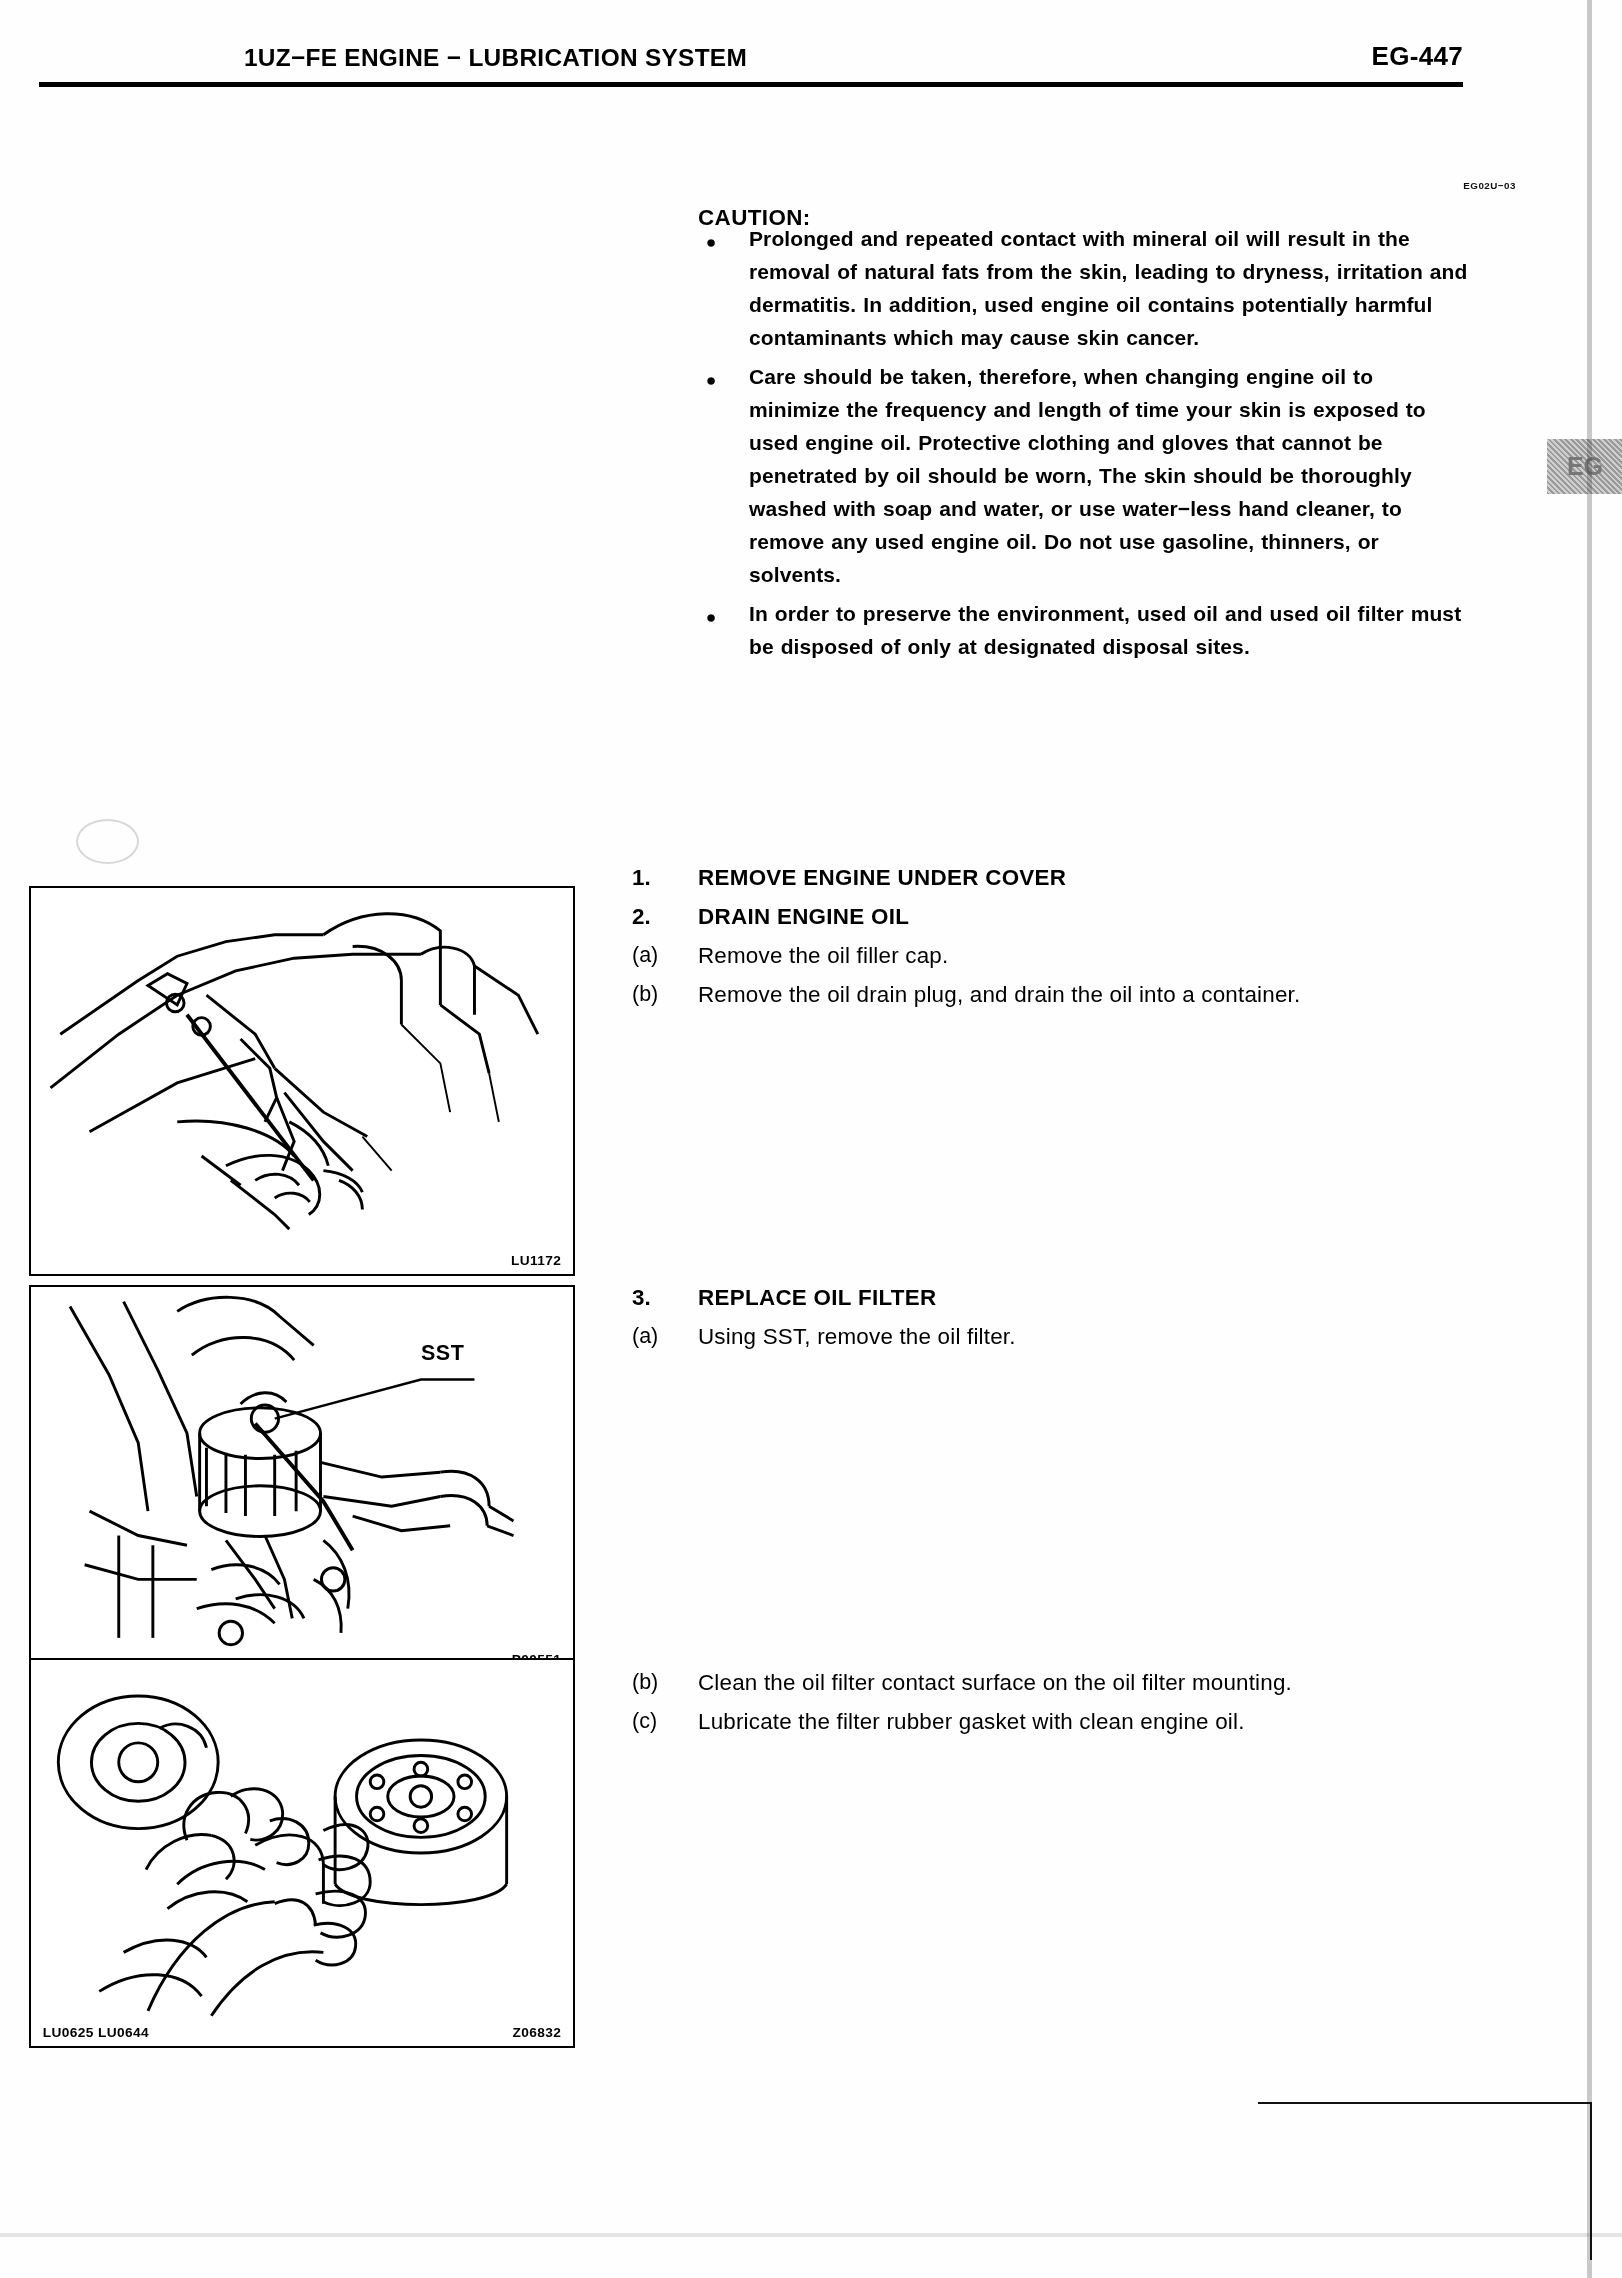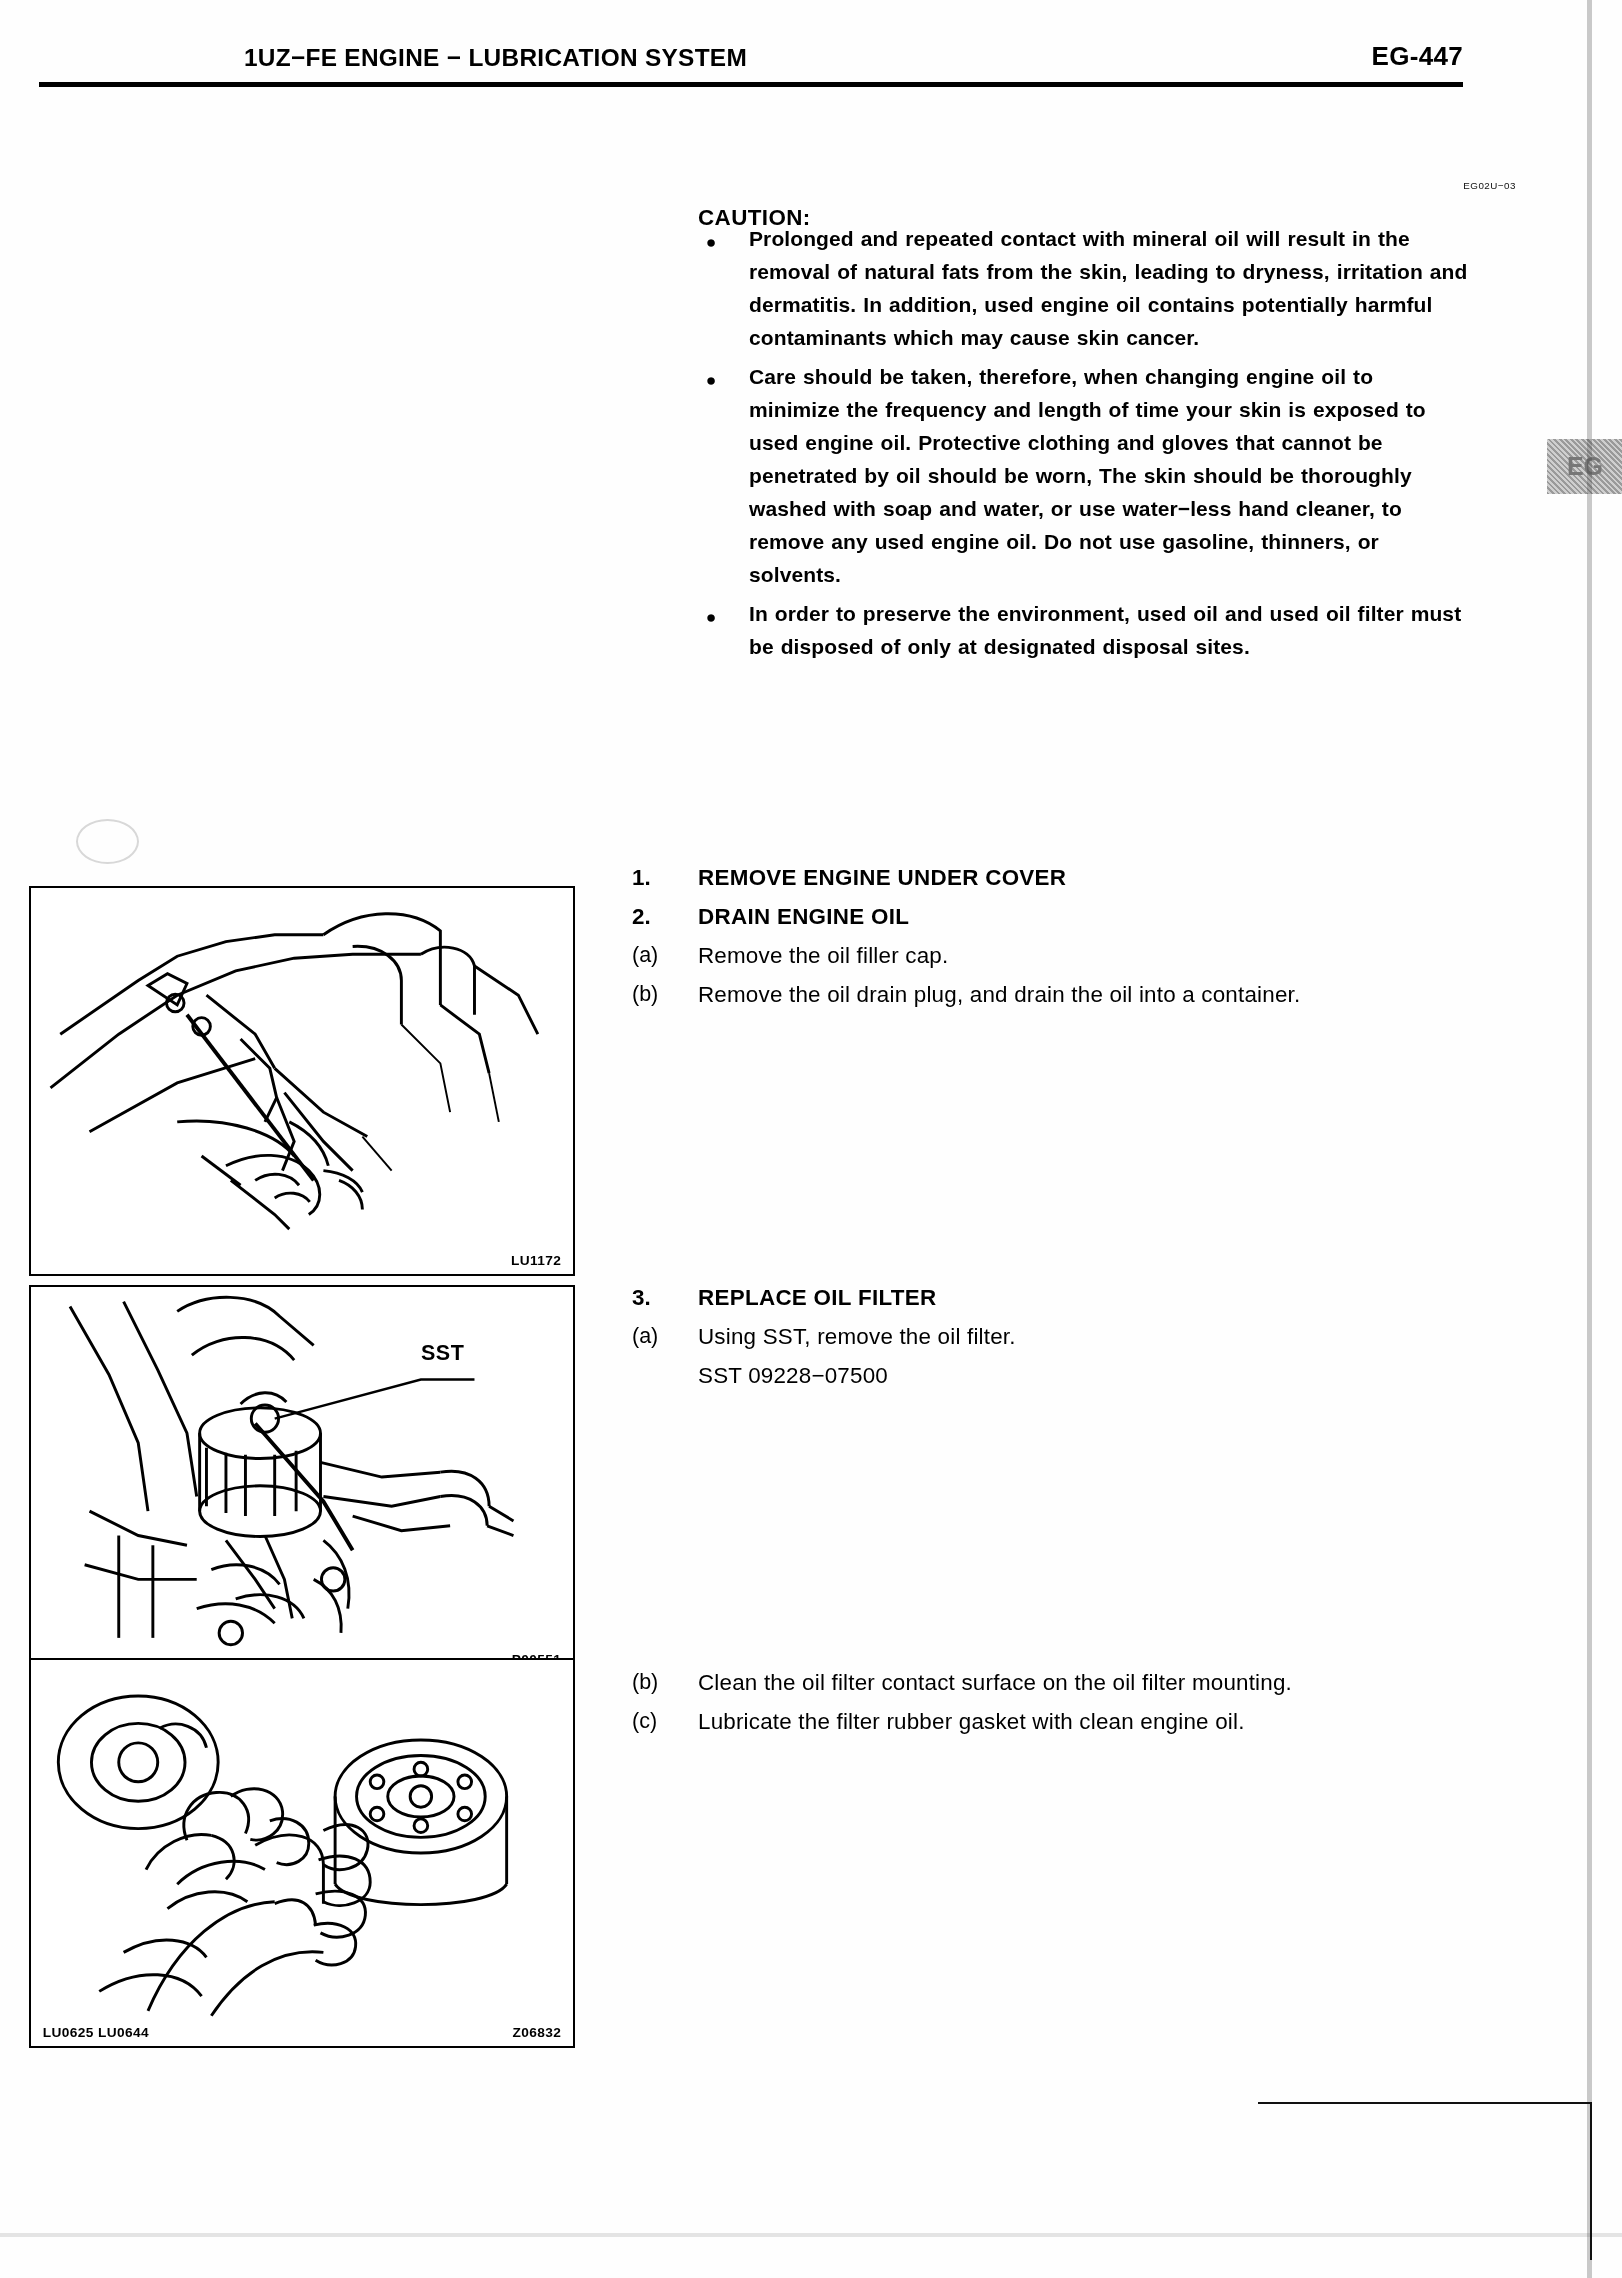--- a/index.html
+++ b/index.html
@@ -60,21 +60,21 @@
     font-weight: bold;
     letter-spacing: 0.6px;
   }
 
   
   .section-code {
     position: absolute;
     right: 107px;
     top: 180px;
     font-size: 9.8px;
-    font-weight: normal;
+    font-weight: bold;
     letter-spacing: 0.5px;
     color: #111;
     text-align: right;
   }
 
   
   .eg-tab {
     position: absolute;
     right: 0px;
     top: 439px;
@@ -278,24 +278,20 @@
   </div>
 
   <div class="steps2">
     <div class="step-row">
       <div class="step-num">3.</div>
       <div class="step-text">REPLACE OIL FILTER</div>
     </div>
     <div class="step-row">
       <div class="step-num letter">(a)</div>
       <div class="step-text normal">Using SST, remove the oil filter.</div>
-    </div>
-    <div class="step-row">
-      <div class="step-num letter"></div>
-      <div class="step-text normal">SST 09228−07500</div>
     </div>
   </div>
 
   <div class="steps3">
     <div class="step-row">
       <div class="step-num letter">(b)</div>
       <div class="step-text normal">Clean the oil filter contact surface on the oil filter mounting.</div>
     </div>
     <div class="step-row">
       <div class="step-num letter">(c)</div>

